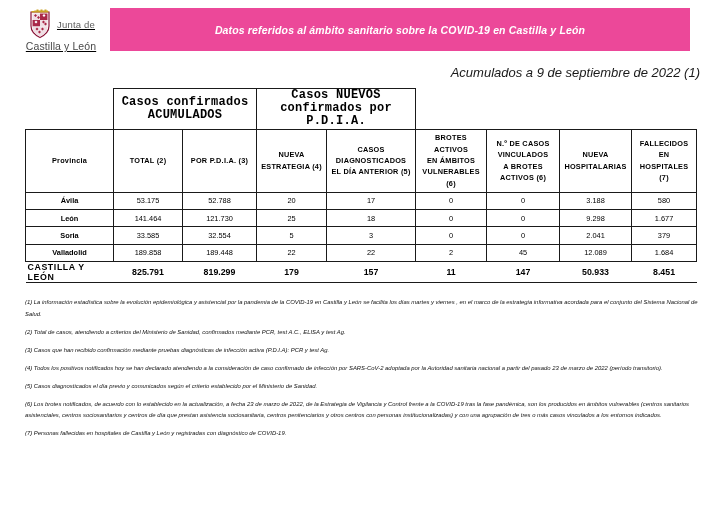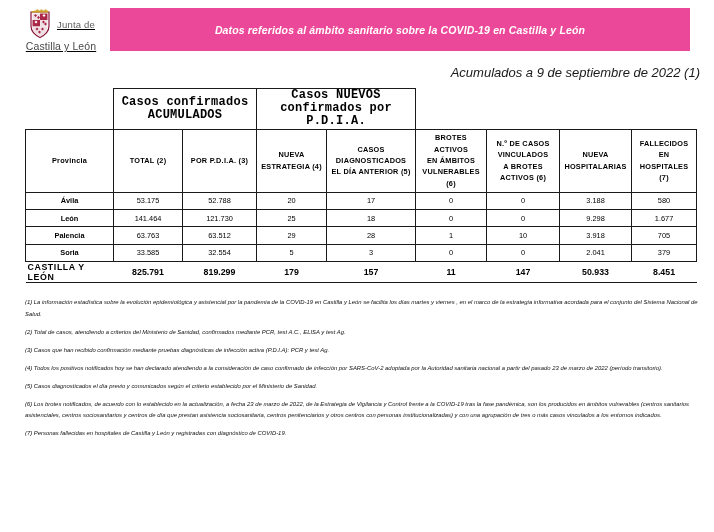--- a/index.html
+++ b/index.html
@@ -285,40 +285,40 @@
             <td>141.464</td>
             <td>121.730</td>
             <td>25</td>
             <td>18</td>
             <td>0</td>
             <td>0</td>
             <td>9.298</td>
             <td>1.677</td>
           </tr>
           <tr>
-            <td class="prov">Palencia</td>
-            <td>63.763</td>
-            <td>63.512</td>
-            <td>29</td>
-            <td>28</td>
-            <td>1</td>
-            <td>10</td>
-            <td>3.918</td>
-            <td>705</td>
-          </tr>
-          <tr>
             <td class="prov">Soria</td>
             <td>33.585</td>
             <td>32.554</td>
             <td>5</td>
             <td>3</td>
             <td>0</td>
             <td>0</td>
             <td>2.041</td>
             <td>379</td>
+          </tr>
+          <tr>
+            <td class="prov">Valladolid</td>
+            <td>189.858</td>
+            <td>189.448</td>
+            <td>22</td>
+            <td>22</td>
+            <td>2</td>
+            <td>45</td>
+            <td>12.089</td>
+            <td>1.684</td>
           </tr>
           <tr class="total">
             <td class="prov">CASTILLA Y LEÓN</td>
             <td>825.791</td>
             <td>819.299</td>
             <td>179</td>
             <td>157</td>
             <td>11</td>
             <td>147</td>
             <td>50.933</td>

